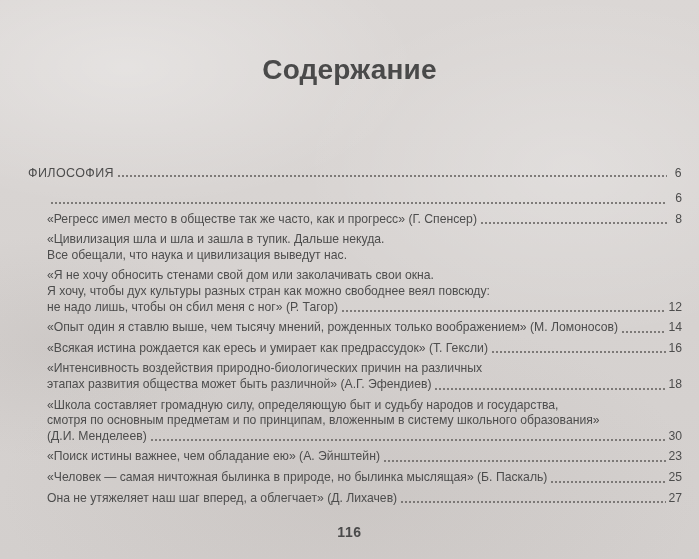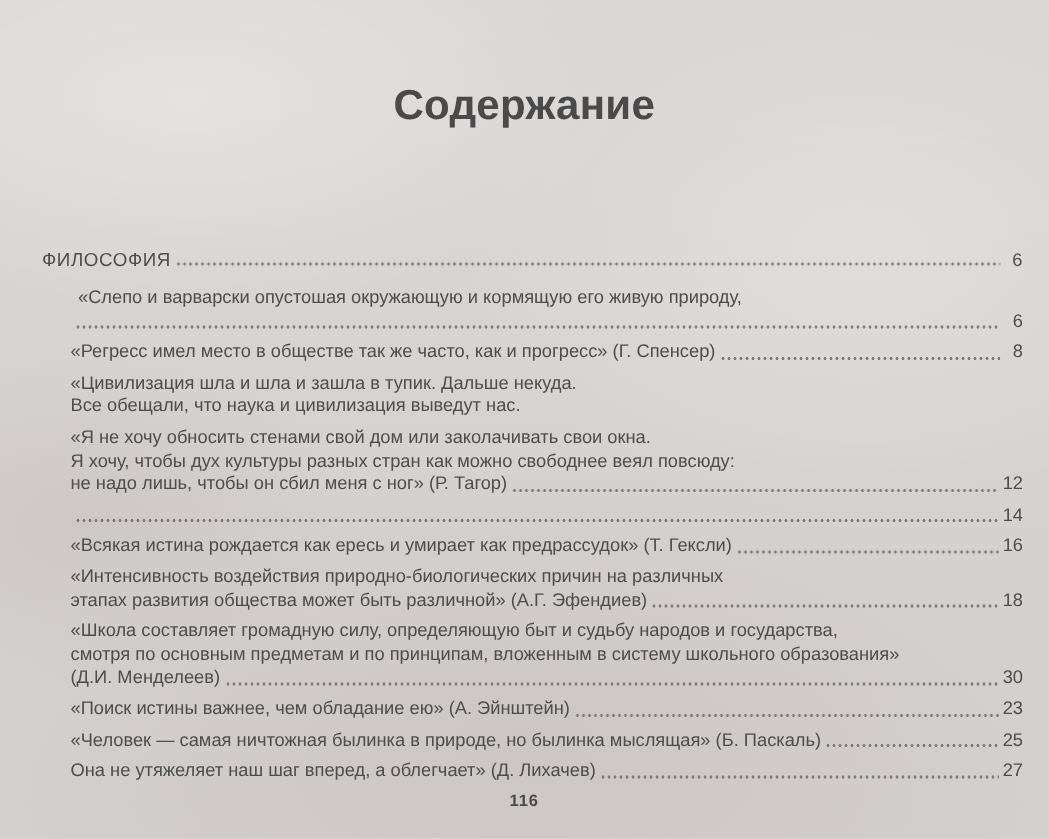--- a/index.html
+++ b/index.html
@@ -112,21 +112,21 @@
     text-align: right;
     min-width: 13px;
   }
 
   .page-number {
     position: absolute;
     left: 0;
     right: 0;
     bottom: 19px;
     text-align: center;
-    font-size: 11px;
+    font-size: 14px;
     font-weight: bold;
     color: #4a4a4a;
     letter-spacing: 0.6px;
   }
 </style>
 </head>
 <body>
 
 <div class="paper"></div>
 
@@ -137,37 +137,36 @@
   <div class="toc">
 
     <div class="section-head">
       <span class="txt">ФИЛОСОФИЯ</span>
       <span class="leader"></span>
       <span class="pg">6</span>
     </div>
 
     <div id="entries">
         <div class="entry">
-          <div class="line"><span class="txt" style="padding-left: 5px;">«Слепо и варварски опустошая окружающую и кормящую его живую природу,</span></div>
           <div class="line"><span class="leader"></span><span class="pg">6</span></div>
         </div>
         <div class="entry">
           <div class="line"><span class="txt">«Регресс имел место в обществе так же часто, как и прогресс» (Г. Спенсер)</span><span class="leader"></span><span class="pg">8</span></div>
         </div>
         <div class="entry">
           <div class="line"><span class="txt">«Цивилизация шла и шла и зашла в тупик. Дальше некуда.</span></div>
           <div class="line"><span class="txt">Все обещали, что наука и цивилизация выведут нас.</span></div>
         </div>
         <div class="entry">
           <div class="line"><span class="txt">«Я не хочу обносить стенами свой дом или заколачивать свои окна.</span></div>
           <div class="line"><span class="txt">Я хочу, чтобы дух культуры разных стран как можно свободнее веял повсюду:</span></div>
           <div class="line"><span class="txt">не надо лишь, чтобы он сбил меня с ног» (Р. Тагор)</span><span class="leader"></span><span class="pg">12</span></div>
         </div>
         <div class="entry">
-          <div class="line"><span class="leader"></span><span class="pg">14</span></div>
+          <div class="line"><span class="txt">«Опыт один я ставлю выше, чем тысячу мнений, рожденных только воображением» (М. Ломоносов)</span><span class="leader"></span><span class="pg">14</span></div>
         </div>
         <div class="entry">
           <div class="line"><span class="txt">«Всякая истина рождается как ересь и умирает как предрассудок» (Т. Гексли)</span><span class="leader"></span><span class="pg">16</span></div>
         </div>
         <div class="entry">
           <div class="line"><span class="txt">«Интенсивность воздействия природно-биологических причин на различных</span></div>
           <div class="line"><span class="txt">этапах развития общества может быть различной» (А.Г. Эфендиев)</span><span class="leader"></span><span class="pg">18</span></div>
         </div>
         <div class="entry">
           <div class="line"><span class="txt">«Школа составляет громадную силу, определяющую быт и судьбу народов и государства,</span></div>

